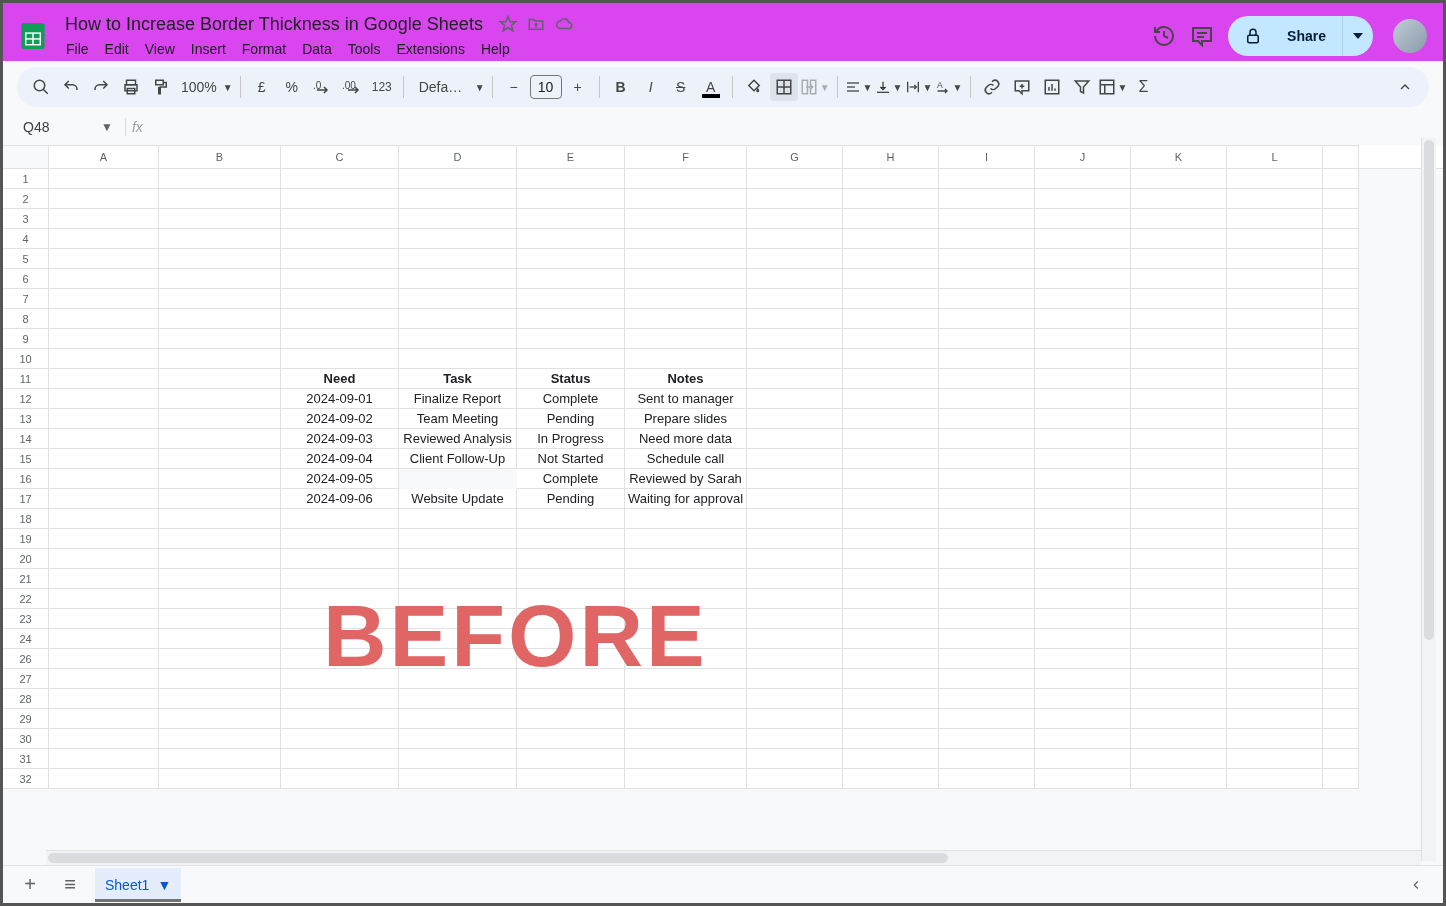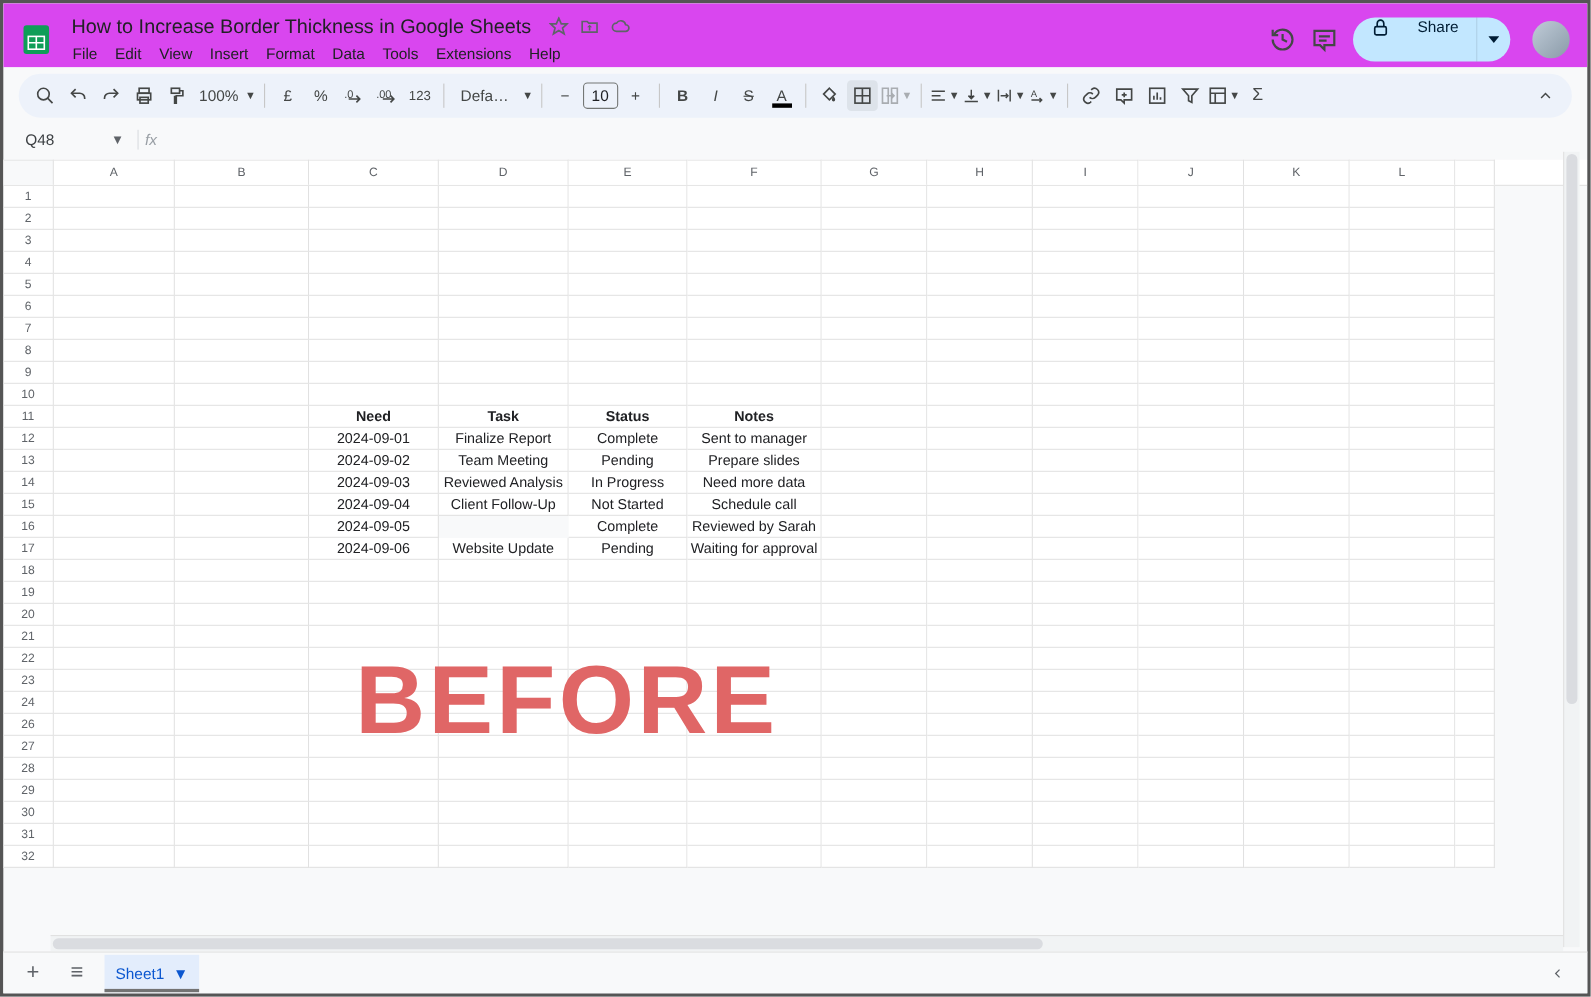--- a/index.html
+++ b/index.html
@@ -9,21 +9,21 @@
 .sheets-logo svg { width: 32px; height: 32px; }
 .title-area { flex: 1; display: flex; flex-direction: column; }
 .title-row { display: flex; align-items: center; gap: 10px; height: 24px; }
 .doc-title { font-size: 18px; color: #202124; padding: 1px 6px; }
 .title-icon { color: #5f6368; display:flex; align-items:center; }
 .menu-bar { display: flex; gap: 2px; margin-top: 2px; }
 .menu-item { padding: 3px 7px; font-size: 14px; color: #202124; cursor: pointer; border-radius: 4px; }
 .title-right { display: flex; align-items: center; gap: 14px; }
 .title-right .icon-btn { color: #444746; }
 .share-wrap { display:flex; align-items:center; background: #c2e7ff; border-radius: 40px; height: 40px; }
-.share-btn { display: flex; align-items: flex-start; gap: 25px; padding: 0 16px 0 16px; font-size: 14px; font-weight: 400; color: #001d35; height:40px; }
+.share-btn { display: flex; align-items: center; gap: 25px; padding: 0 16px 0 16px; font-size: 14px; font-weight: 700; color: #001d35; height:40px; }
 .share-caret { padding: 0 10px; border-left: 1px solid rgba(0,0,0,0.1); height: 100%; display:flex; align-items:center; }
 .avatar { width: 34px; height: 34px; border-radius: 50%; background: linear-gradient(135deg,#c0ccd8,#8a9aa8); margin-left: 6px; }
 .toolbar { margin: 6px 14px 0 14px; background: #edf2fa; border-radius: 24px; height: 40px; display: flex; align-items: center; padding: 0 10px; gap: 2px; }
 .tb-btn { min-width: 28px; height: 28px; display:flex; align-items:center; justify-content:center; border-radius: 4px; color:#444746; font-size: 14px; cursor:pointer; }
 .tb-sep { width: 1px; height: 22px; background: #c7c7c7; margin: 0 5px; }
 .zoom-text { font-size: 14px; padding: 0 4px; }
 .font-select { font-size: 14px; padding: 0 8px; width: 62px; overflow:hidden; white-space:nowrap; text-overflow:ellipsis;}
 .font-size-box { border: 1px solid #747775; border-radius: 4px; width: 32px; height: 24px; display:flex; align-items:center; justify-content:center; font-size: 14px; }
 .text-color-btn { position:relative; }
 .text-color-bar { position:absolute; bottom:3px; left:5px; right:5px; height:4px; background:#000; }

